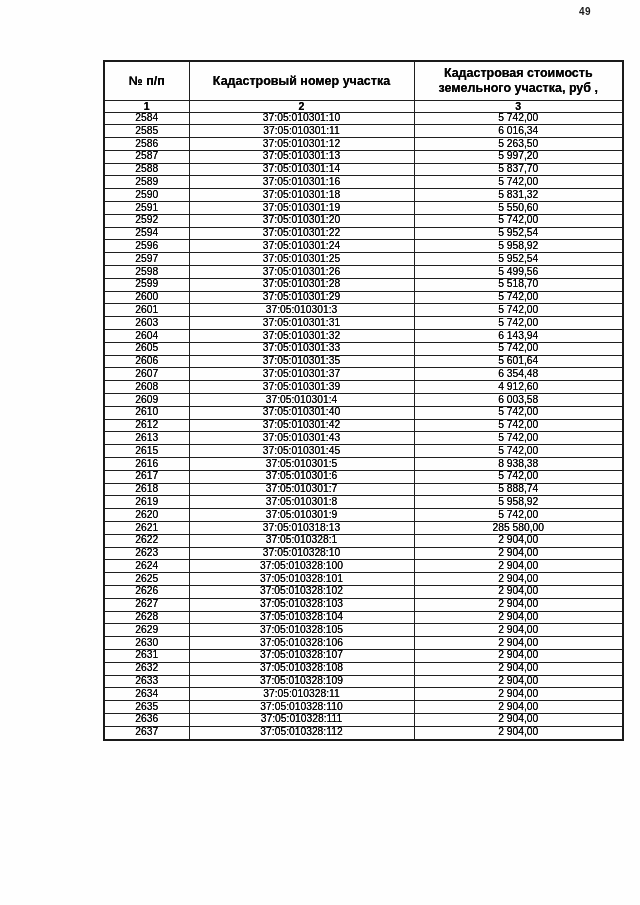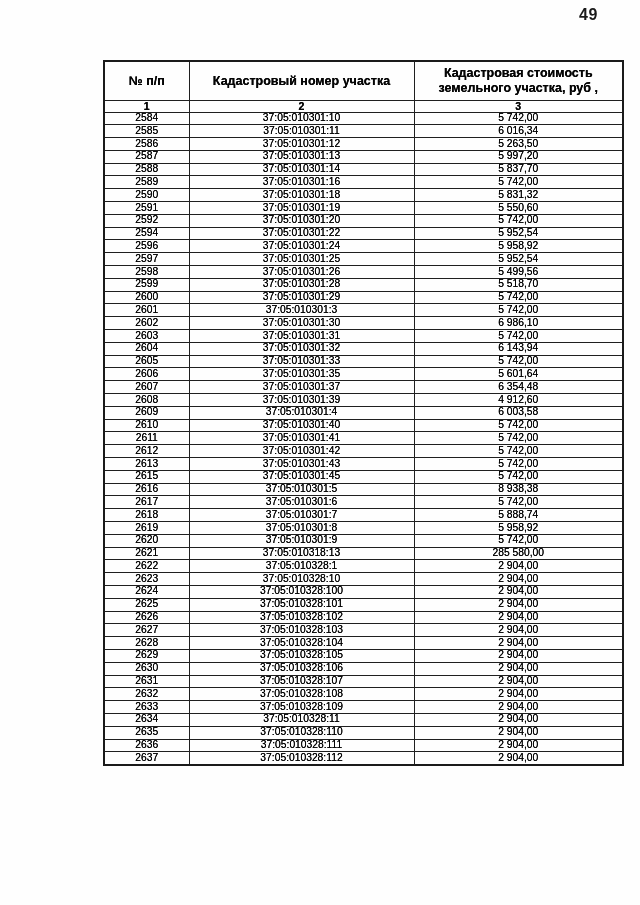--- a/index.html
+++ b/index.html
@@ -11,21 +11,21 @@
   .page{
     position:relative;
     width:640px;height:905px;
     background:#fefefe;
     color:#111;
     overflow:hidden;
   }
   .page-number{
     position:absolute;
     top:6px;left:579px;
-    font-size:16px;
+    font-size:10px;
     font-weight:600;
     color:#1a1a1a;
     letter-spacing:0.5px;
   }
   table.cad{
     position:absolute;
     left:103px;top:60px;
     width:519px;
     border-collapse:collapse;
     table-layout:fixed;
@@ -166,25 +166,20 @@
           <td>2600</td>
           <td>37:05:010301:29</td>
           <td>5 742,00</td>
         </tr>
         <tr>
           <td>2601</td>
           <td>37:05:010301:3</td>
           <td>5 742,00</td>
         </tr>
         <tr>
-          <td>2602</td>
-          <td>37:05:010301:30</td>
-          <td>6 986,10</td>
-        </tr>
-        <tr>
           <td>2603</td>
           <td>37:05:010301:31</td>
           <td>5 742,00</td>
         </tr>
         <tr>
           <td>2604</td>
           <td>37:05:010301:32</td>
           <td>6 143,94</td>
         </tr>
         <tr>
@@ -208,25 +203,20 @@
           <td>4 912,60</td>
         </tr>
         <tr>
           <td>2609</td>
           <td>37:05:010301:4</td>
           <td>6 003,58</td>
         </tr>
         <tr>
           <td>2610</td>
           <td>37:05:010301:40</td>
-          <td>5 742,00</td>
-        </tr>
-        <tr>
-          <td>2611</td>
-          <td>37:05:010301:41</td>
           <td>5 742,00</td>
         </tr>
         <tr>
           <td>2612</td>
           <td>37:05:010301:42</td>
           <td>5 742,00</td>
         </tr>
         <tr>
           <td>2613</td>
           <td>37:05:010301:43</td>

